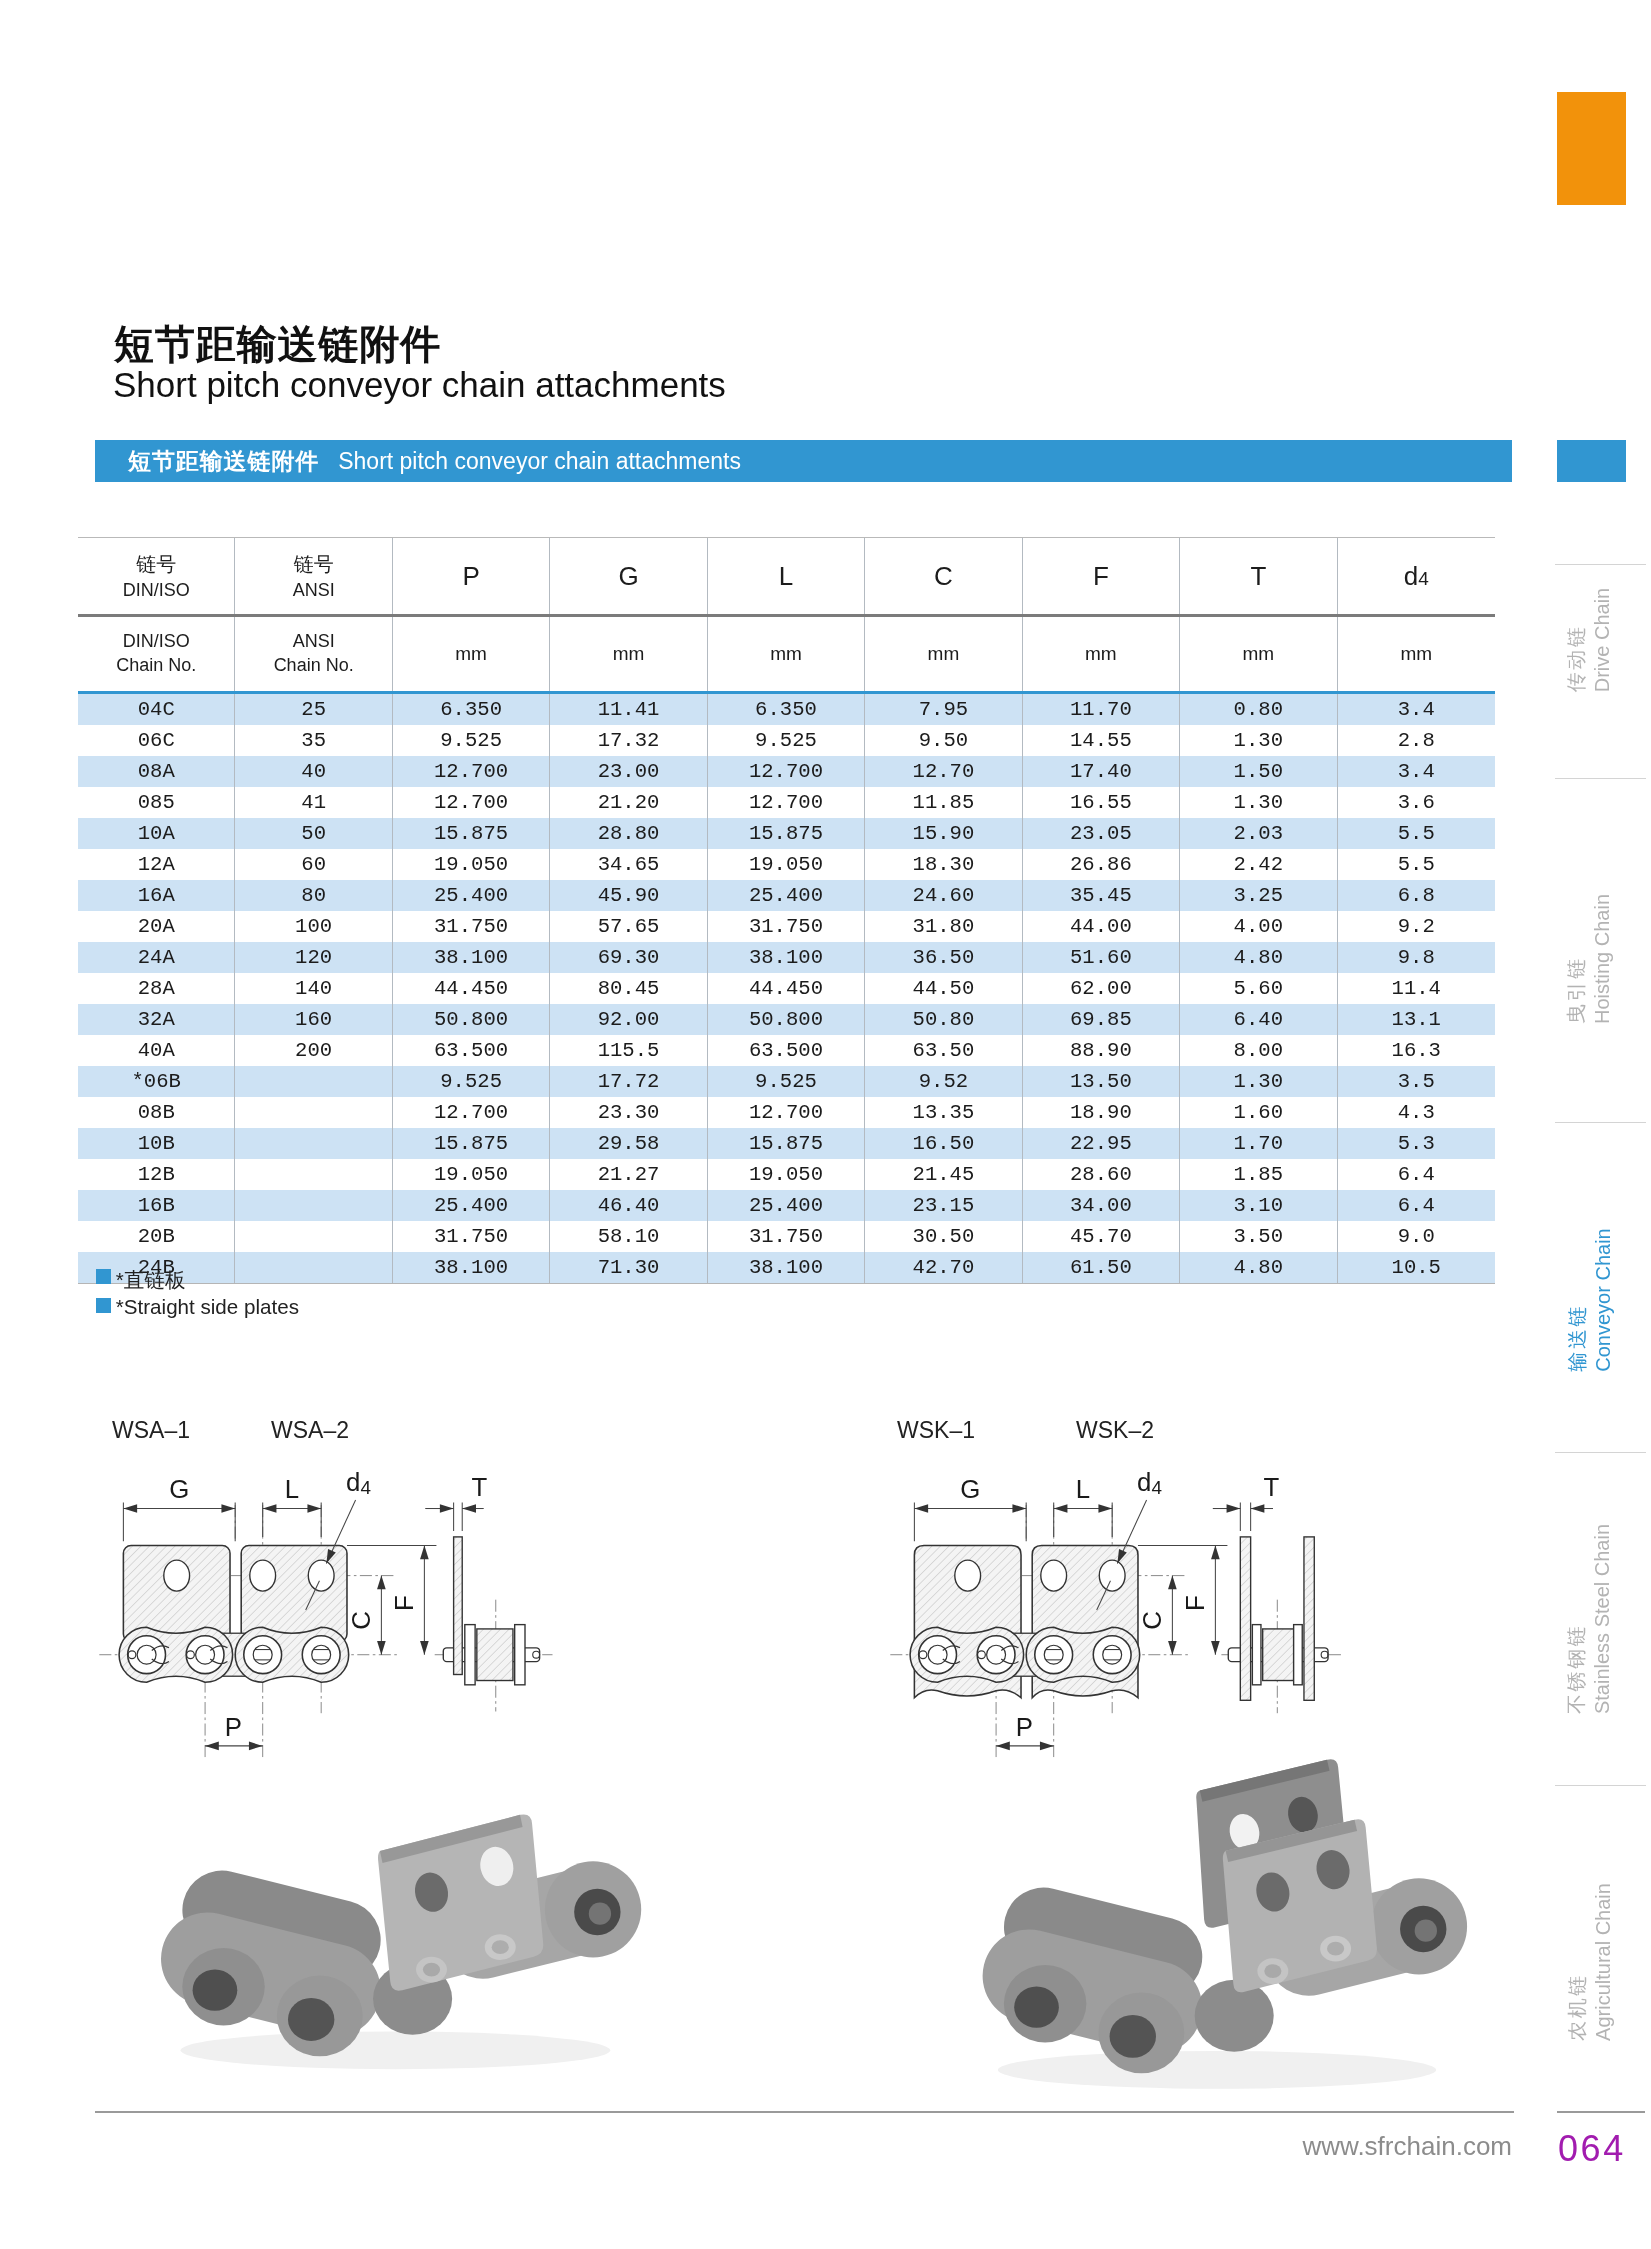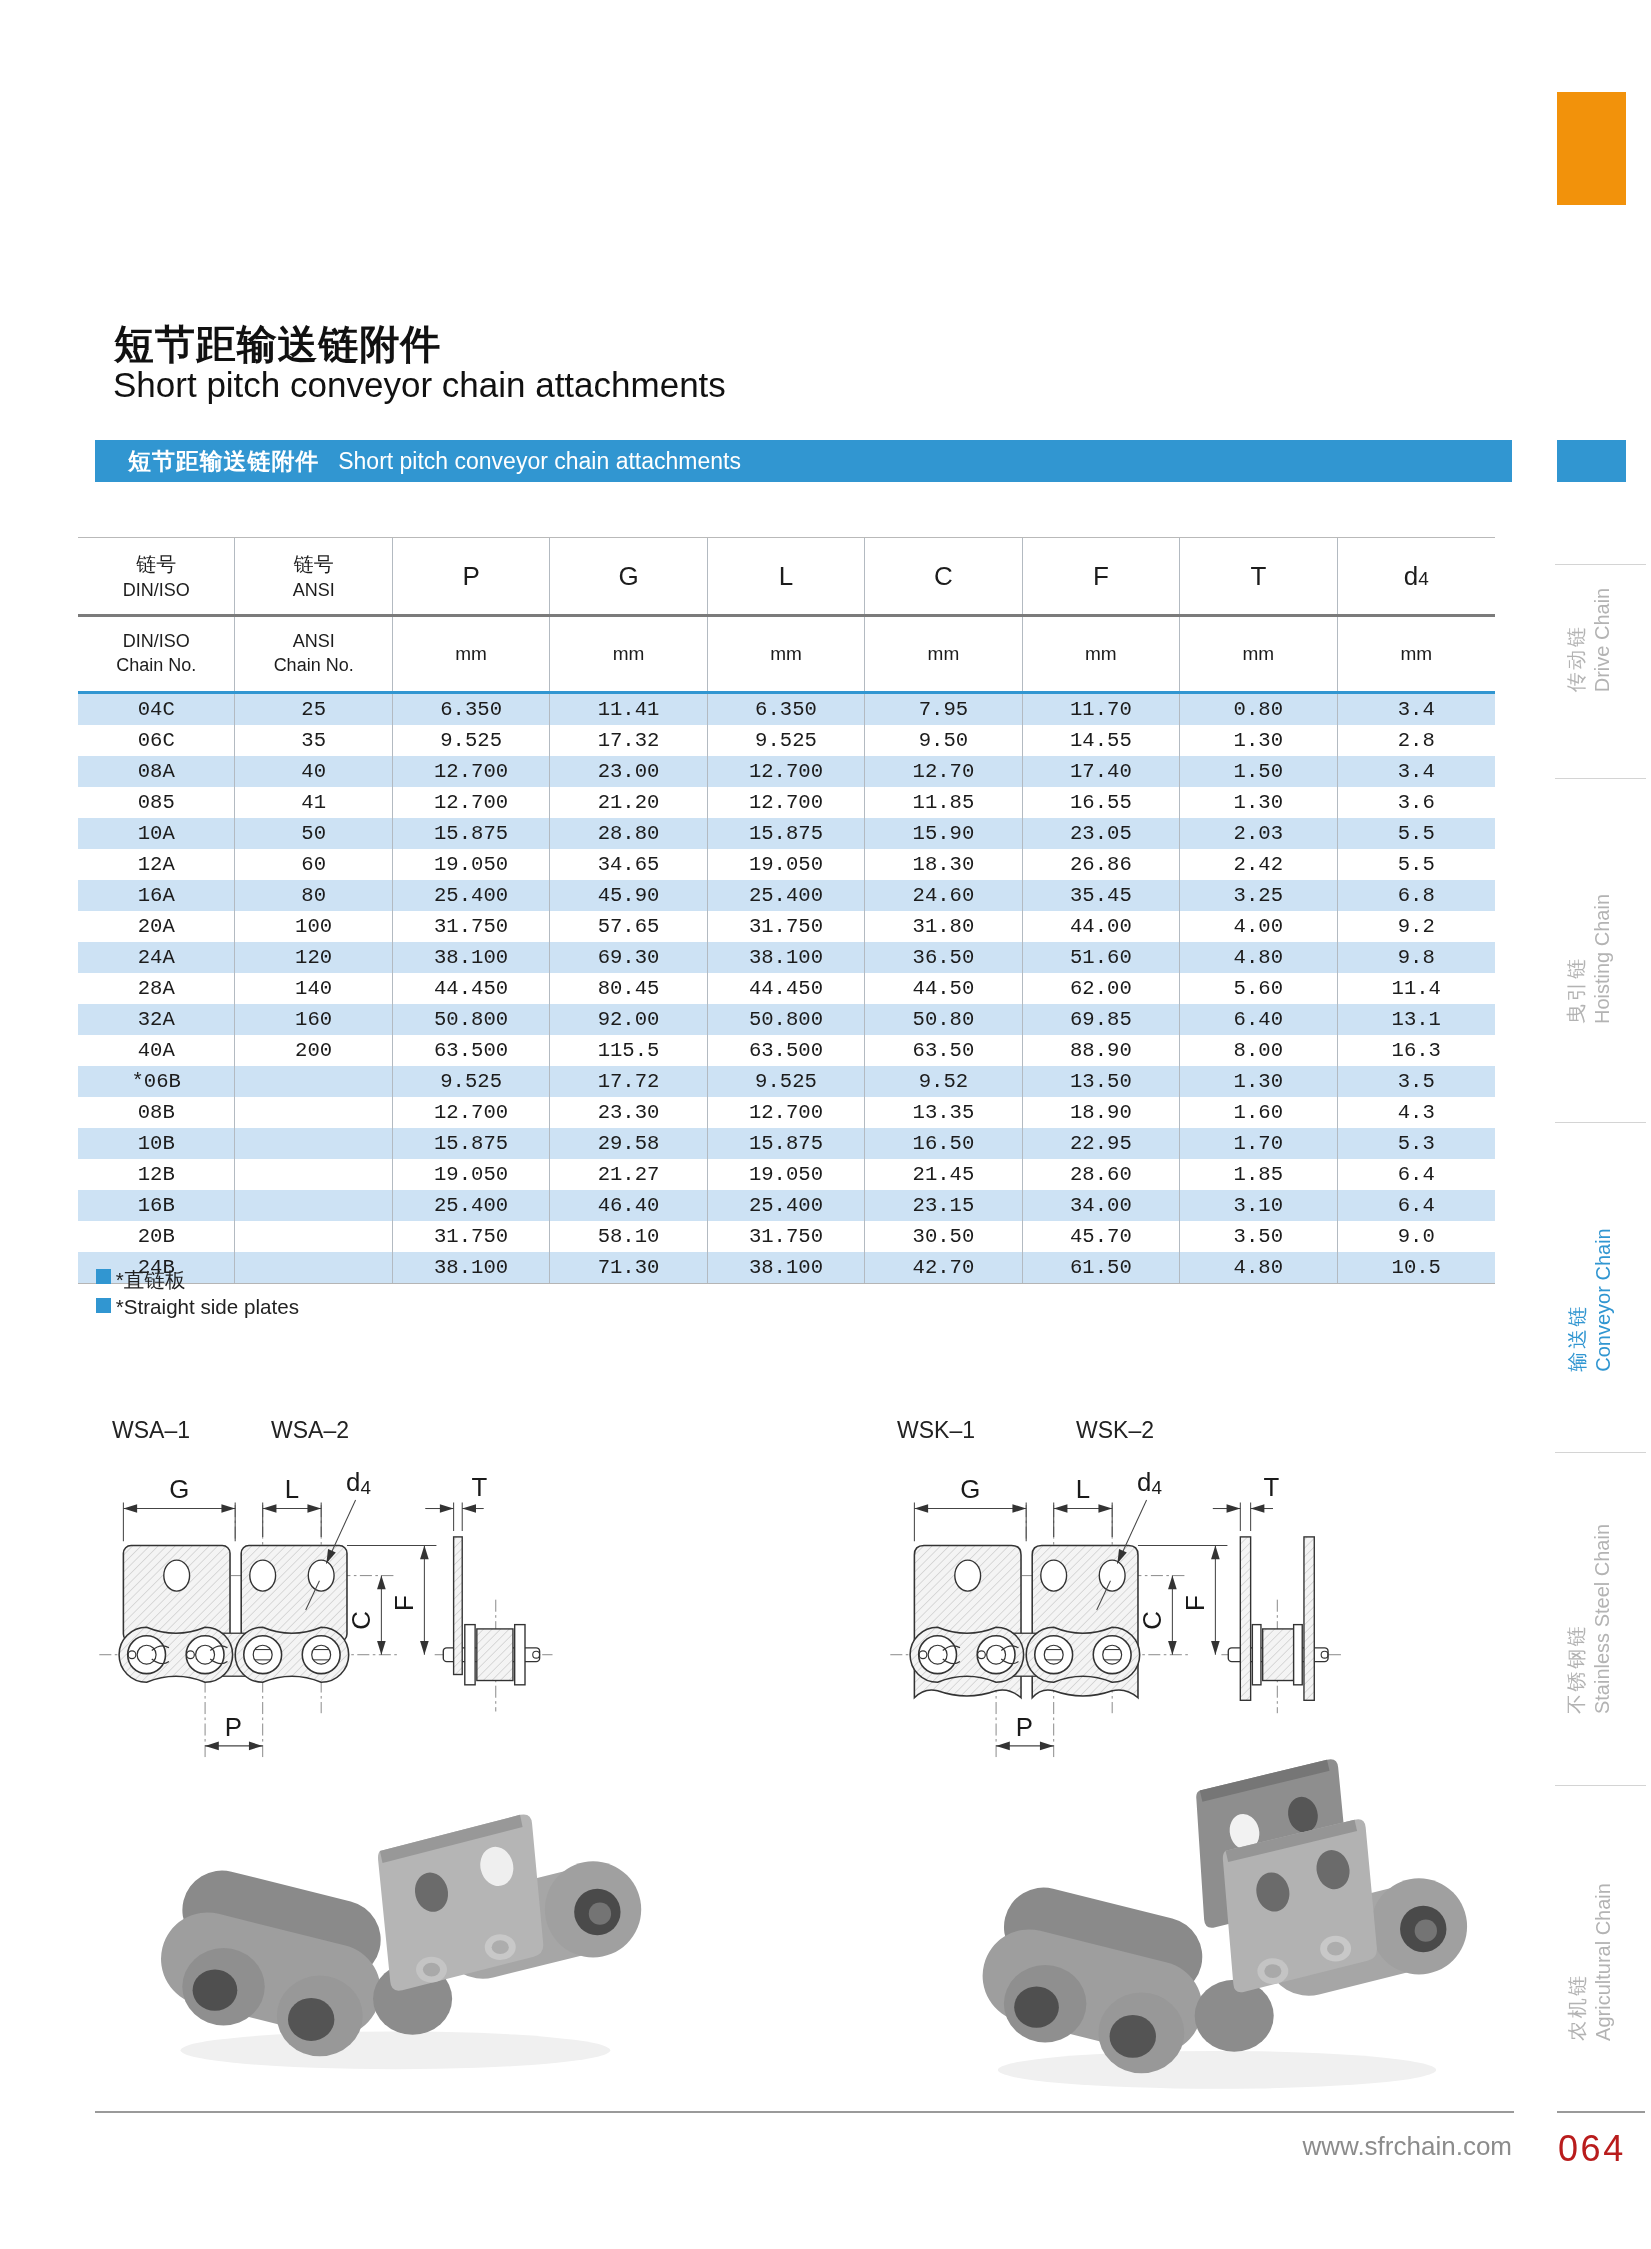--- a/index.html
+++ b/index.html
@@ -60,21 +60,21 @@
   .nav-rot{transform:rotate(-90deg);white-space:nowrap;text-align:left;color:#b3b3b3;}
   .nav-rot .cn{font-size:20px;letter-spacing:2.6px;line-height:26px;}
   .nav-rot .en{font-size:20px;line-height:26px;}
   .nav-item.active .nav-rot{color:#3196d1;}
   .sdivider{position:absolute;left:1555px;width:91px;height:0.9px;background:#d4d4d4;}
 
   
   .footer-line{left:95px;top:2111px;width:1419px;height:1.7px;background:#9a9a9a;}
   .footer-line-short{left:1557px;top:2111px;width:88px;height:1.7px;background:#9a9a9a;}
   .website{left:1161px;top:2131px;width:351px;text-align:right;font-size:26px;color:#8c8c8c;}
-  .pagenum{left:1558px;top:2128px;font-size:36px;color:#b91c1c;letter-spacing:2.6px;}
+  .pagenum{left:1558px;top:2128px;font-size:36px;color:#a21caf;letter-spacing:2.6px;}
 
   svg text{font-family:"Liberation Sans","DejaVu Sans",sans-serif;}
 </style>
 </head>
 <body>
 
 <div class="page">
 
   <div class="abs orange-block"></div>
 

